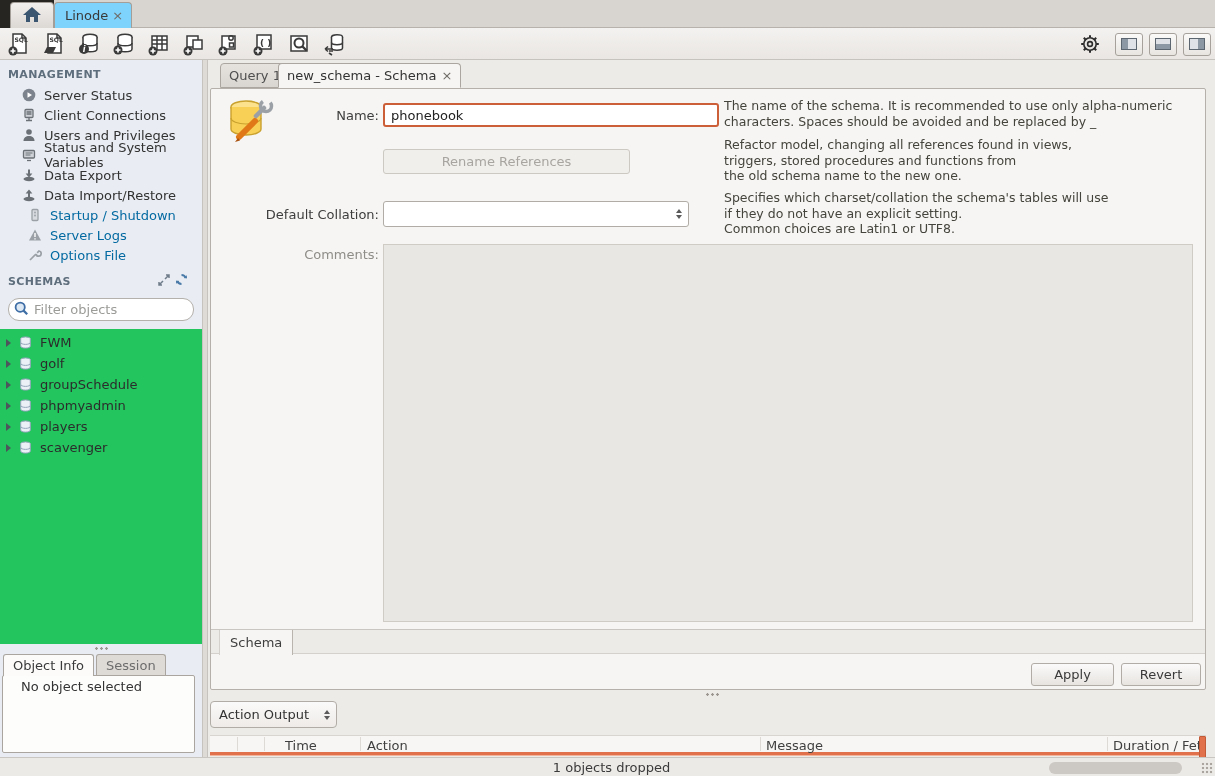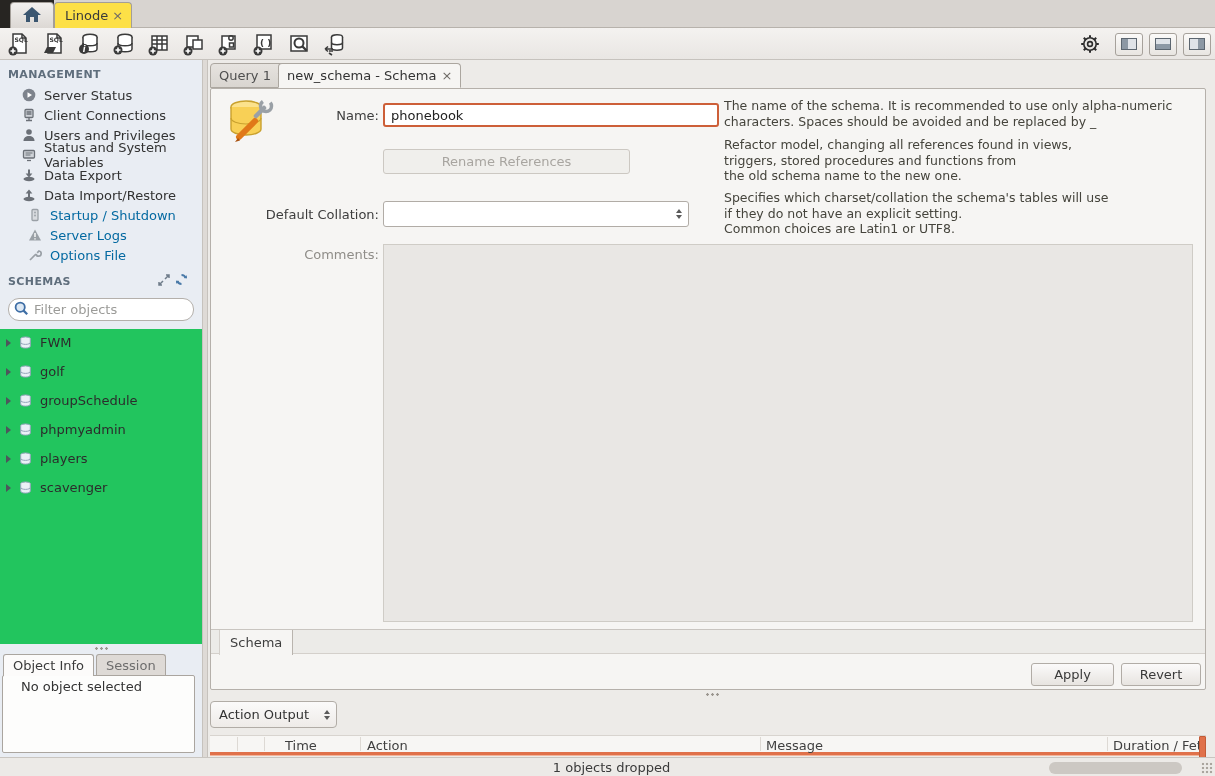--- a/index.html
+++ b/index.html
@@ -5,21 +5,21 @@
   * { margin:0; padding:0; box-sizing:border-box; }
   html,body { width:1215px; height:776px; overflow:hidden; }
   body { font-family:"DejaVu Sans","Liberation Sans",sans-serif; font-size:13px; color:#2f2f2f; background:#edebe8; }
   .app { position:relative; width:1215px; height:776px; display:flex; flex-direction:column; }
 
   
   .tabstrip { position:relative; height:28px; background:#d8d4d0; border-bottom:1px solid #b7b2ac; flex:none; }
   .dark-corner { position:absolute; left:0; top:0; width:54px; height:28px; background:#272522; }
   .home-tab { position:absolute; left:10px; top:2px; width:44px; height:26px; background:linear-gradient(#f2f0ee,#dcd8d4);
               border:1px solid #a39e98; border-bottom:none; border-radius:4px 4px 0 0; display:flex; align-items:center; justify-content:center; }
-  .conn-tab { position:absolute; left:54px; top:2px; height:26px; padding:0 8px 0 10px; background:#fde047;
+  .conn-tab { position:absolute; left:54px; top:2px; height:26px; padding:0 8px 0 10px; background:#7dd3fc;
               border:1px solid #a39e98; border-bottom:none; border-radius:4px 4px 0 0; display:flex; align-items:center; gap:4px; color:#3a3a3a; }
   .tab-close { color:#6e6a66; font-size:13px; line-height:1; cursor:default; }
 
   
   .toolbar { height:32px; background:linear-gradient(#f4f2f0,#e9e6e3); border-bottom:1px solid #c6c2bd; display:flex; align-items:center; flex:none; position:relative; }
   .tool-group { display:flex; align-items:center; gap:9px; padding-left:6px; }
   .tbtn { width:26px; height:26px; display:flex; align-items:center; justify-content:center; }
   .tbtn svg { display:block; }
   .tb-right { position:absolute; right:4px; top:0; height:32px; display:flex; align-items:center; gap:6px; }
   .gear-wrap { width:22px; height:22px; display:flex; align-items:center; justify-content:center; margin-right:8px; }
@@ -38,35 +38,35 @@
   
   .sec-h { font-size:11px; font-weight:bold; color:#5f6e7c; letter-spacing:.4px; padding:8px 8px 4px 8px; display:flex; align-items:center; gap:5px; }
   .sec-h .spacer { flex:1; }
   .s-item { height:20px; display:flex; align-items:center; gap:8px; padding-left:22px; color:#323232; }
   .s-item .micon { width:14px; height:14px; flex:none; display:flex; align-items:center; justify-content:center; }
   .s-item.disabled { color:#0369a1;padding-left:28px; }
   .filter-box { margin:5px 8px 6px 8px; height:23px; background:#fff; border:1px solid #b4b0ab; border-radius:11px; display:flex; align-items:center; padding:0 8px 0 5px; gap:5px; }
   .filter-box input { border:none; outline:none; flex:1; font-size:13px; color:#444; background:transparent; font-family:inherit; }
   .filter-box input::placeholder { color:#9b9b98; }
   .schema-tree { flex:1; background:#22c55e; margin-top:2px; overflow:hidden; position:relative; }
-  .t-row { height:21px; display:flex; align-items:center;margin-top:8px; }
+  .t-row { height:21px; display:flex; align-items:center; }
   .t-arrow { width:0; height:0; border-left:5px solid #4e555c; border-top:4px solid transparent; border-bottom:4px solid transparent; margin-left:6px; flex:none; }
   .t-cyl { margin-left:8px; flex:none; display:flex; }
   .t-label { margin-left:8px; color:#2c2c2c; }
   .sb-split { height:9px; display:flex; align-items:center; justify-content:center; }
   .dots3 { width:14px; height:3px; background:radial-gradient(circle 1px, #9b968f 1px, transparent 1.5px); background-size:5px 3px; }
   .info-tabs { height:23px; display:flex; align-items:flex-end; padding-left:3px; gap:2px; }
   .itab { height:22px; padding:0 9px; display:flex; align-items:center; border:1px solid #aaa59f; border-bottom:none; border-radius:3px 3px 0 0; background:#dedad6; color:#6d6d6d; font-size:13px; }
   .itab.active { background:#fcfbfa; color:#3a3a3a; position:relative; z-index:2; }
   .info-panel { height:78px; margin:0 7px 3px 2px; background:#fdfdfc; border:1px solid #aaa59f; border-radius:2px; padding:3px 18px; color:#333; position:relative; top:-1px; }
 
   
   .edtabs { height:28px; flex:none; position:relative; }
   .etab { position:absolute; top:3px; height:25px; display:flex; align-items:center; gap:5px; padding:0 8px; border:1px solid #aba69f; border-radius:4px 4px 0 0; }
-  .etab.inactive { left:2px; background:linear-gradient(#e6e3df,#d9d5d0); color:#4f4f4f; }
+  .etab.inactive { left:12px; background:linear-gradient(#e6e3df,#d9d5d0); color:#4f4f4f; }
   .etab.active { left:70px; background:#f6f5f3; border-bottom:1px solid #f6f5f3; z-index:3; color:#333; }
 
   
   .panel { position:relative; height:602px; margin:0 9px 0 2px; background:#f6f5f3; border:1px solid #b5b0aa; border-radius:2px; flex:none; z-index:2; }
   .flabel { position:absolute; left:40px; width:128px; text-align:right; color:#3d3d3d; }
   .name-input { position:absolute; left:172px; top:14px; width:336px; height:24px; border:2px solid #cd5f38; border-radius:3px; background:#fff; padding:0 6px; font-size:13px; color:#222; font-family:inherit; outline:none; }
   .btn { border:1px solid #b1aca6; border-radius:3px; background:linear-gradient(#fbfafa,#e7e4e0); color:#3a3a3a; font-size:13px; font-family:inherit; display:flex; align-items:center; justify-content:center; }
   .btn.disabled { background:#f0efec; color:#a8a5a0; border-color:#ccc8c2; }
   .rename-btn { position:absolute; left:172px; top:60px; width:247px; height:25px; }
   .combo { position:absolute; left:172px; top:112px; width:306px; height:26px; background:#fff; border:1px solid #b1aca6; border-radius:3px; display:flex; align-items:center; }

